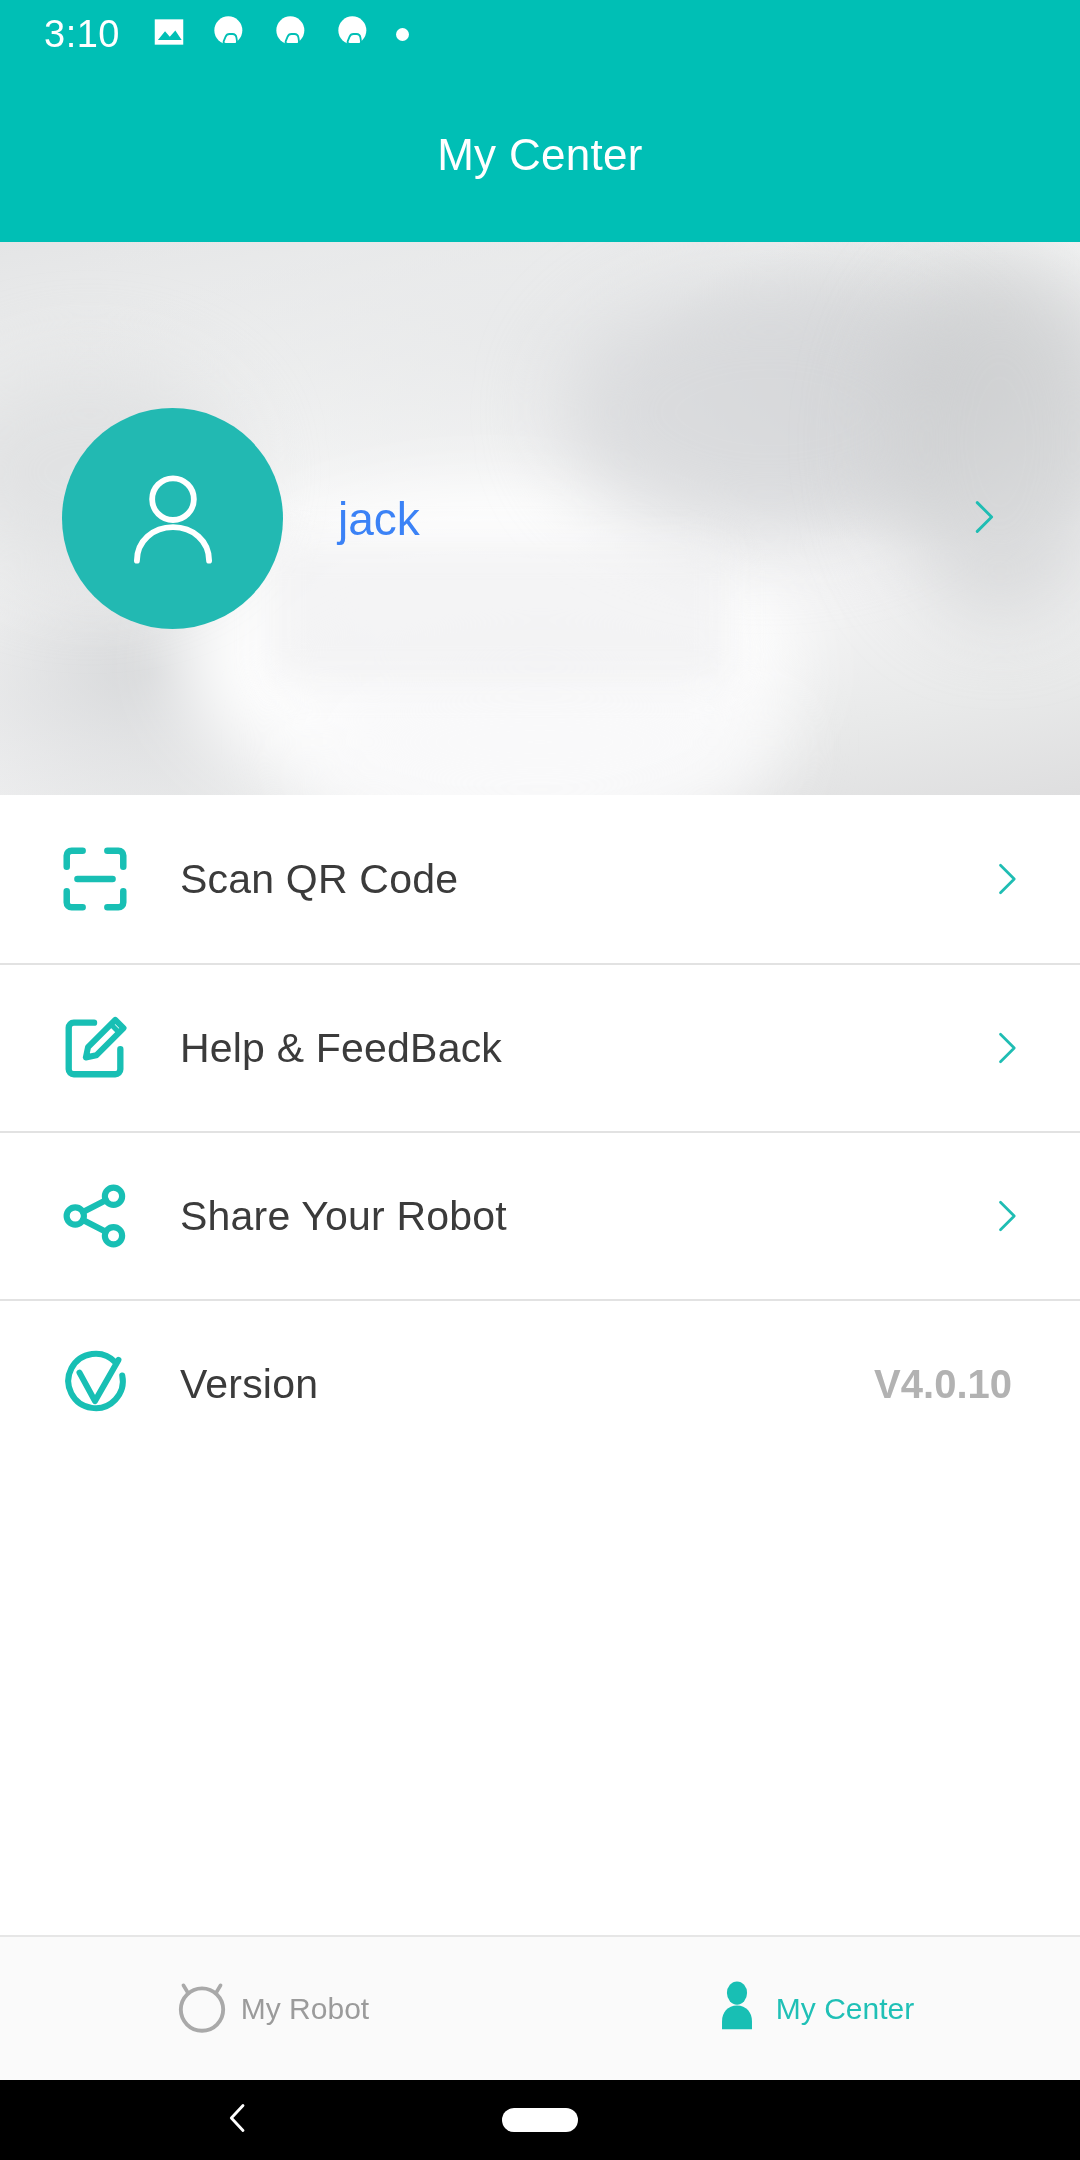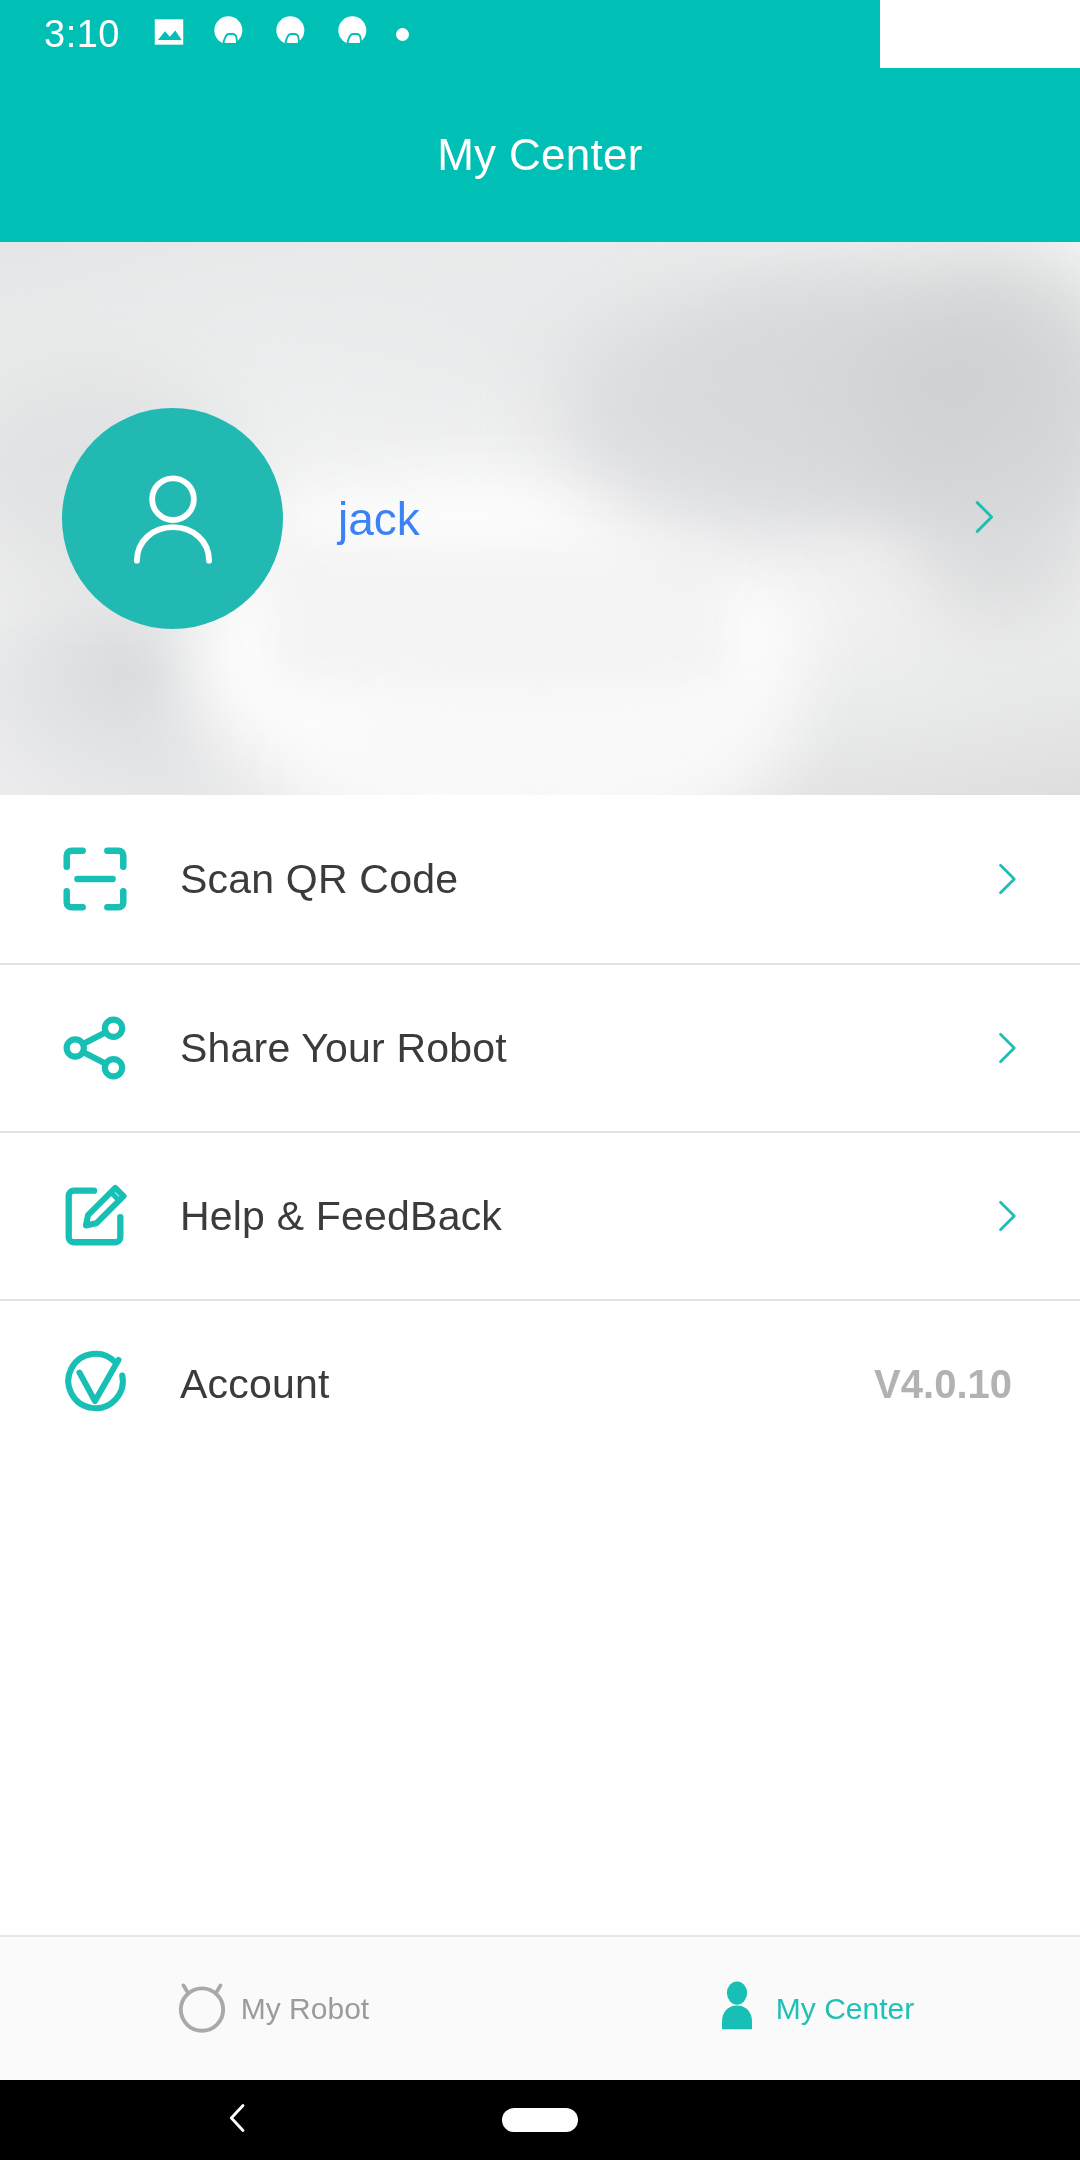--- a/index.html
+++ b/index.html
@@ -6,21 +6,21 @@
   html, body {
     width:1080px; height:2160px;
     background:#ffffff;
     font-family:"Liberation Sans", sans-serif;
     overflow:hidden;
   }
   .screen { position:relative; width:1080px; height:2160px; background:#ffffff; }
 
   
   .statusbar {
-    position:absolute; top:0; left:0; width:880px; height:68px;
+    position:absolute; top:0; left:0; width:1080px; height:68px;
     background:#00bfb5; display:flex; align-items:center;
     padding:0 26px 0 44px;
   }
   .sb-time { color:#ffffff; font-size:38px; letter-spacing:0.5px; }
   .sb-left-icons { display:flex; align-items:center; gap:22px; margin-left:30px; }
   .sb-spacer { flex:1; }
   .sb-right { display:flex; align-items:center; gap:18px; }
   .sb-battery-text { color:#ffffff; font-size:38px; letter-spacing:0.5px; }
   .sb-dot { width:13px; height:13px; border-radius:50%; background:#ffffff; display:inline-block; }
 
@@ -199,62 +199,62 @@
       <span class="menu-label">Scan QR Code</span>
       <span class="menu-chev">
         <svg width="44" height="44" viewBox="0 0 24 24">
             <path d="M9 4.5 16.5 12 9 19.5" fill="none" stroke="#1fbdb3" stroke-width="1.5" stroke-linecap="round" stroke-linejoin="round"></path>
           </svg>
       </span>
     </div>
 
     <div class="menu-row">
       <span class="menu-icon">
+        <svg width="76" height="76" viewBox="0 0 24 24">
+          <path d="M20 12.4v6.3a1.6 1.6 0 0 1-1.6 1.6H5.3a1.6 1.6 0 0 1-1.6-1.6V5.6A1.6 1.6 0 0 1 5.3 4h6.4" fill="none" stroke="#18bfb4" stroke-width="2" stroke-linecap="round"></path>
+          <path d="M18.4 3.1 21 5.7l-8.6 8.6-3.3.7.7-3.3 8.6-8.6z" fill="none" stroke="#18bfb4" stroke-width="1.9" stroke-linejoin="round"></path>
+          <path d="M17 4.5 19.6 7.1" stroke="#18bfb4" stroke-width="1.6"></path>
+        </svg>
+      </span>
+      <span class="menu-label">Help &amp; FeedBack</span>
+      <span class="menu-chev">
+        <svg width="44" height="44" viewBox="0 0 24 24">
+            <path d="M9 4.5 16.5 12 9 19.5" fill="none" stroke="#1fbdb3" stroke-width="1.5" stroke-linecap="round" stroke-linejoin="round"></path>
+          </svg>
+      </span>
+    </div>
+
+    <div class="menu-row">
+      <span class="menu-icon">
         <svg width="74" height="74" viewBox="0 0 24 24">
           <g fill="none" stroke="#18bfb4" stroke-width="2">
             <circle cx="18" cy="5.6" r="2.8"></circle>
             <circle cx="5.6" cy="12" r="2.8"></circle>
             <circle cx="18" cy="18.4" r="2.8"></circle>
             <path d="M8.1 10.7 15.5 6.9M8.1 13.3l7.4 3.8" stroke-linecap="round"></path>
           </g>
         </svg>
       </span>
       <span class="menu-label">Share Your Robot</span>
       <span class="menu-chev">
         <svg width="44" height="44" viewBox="0 0 24 24">
             <path d="M9 4.5 16.5 12 9 19.5" fill="none" stroke="#1fbdb3" stroke-width="1.5" stroke-linecap="round" stroke-linejoin="round"></path>
           </svg>
       </span>
     </div>
 
-    <div class="menu-row">
-      <span class="menu-icon">
-        <svg width="76" height="76" viewBox="0 0 24 24">
-          <path d="M20 12.4v6.3a1.6 1.6 0 0 1-1.6 1.6H5.3a1.6 1.6 0 0 1-1.6-1.6V5.6A1.6 1.6 0 0 1 5.3 4h6.4" fill="none" stroke="#18bfb4" stroke-width="2" stroke-linecap="round"></path>
-          <path d="M18.4 3.1 21 5.7l-8.6 8.6-3.3.7.7-3.3 8.6-8.6z" fill="none" stroke="#18bfb4" stroke-width="1.9" stroke-linejoin="round"></path>
-          <path d="M17 4.5 19.6 7.1" stroke="#18bfb4" stroke-width="1.6"></path>
-        </svg>
-      </span>
-      <span class="menu-label">Help &amp; FeedBack</span>
-      <span class="menu-chev">
-        <svg width="44" height="44" viewBox="0 0 24 24">
-            <path d="M9 4.5 16.5 12 9 19.5" fill="none" stroke="#1fbdb3" stroke-width="1.5" stroke-linecap="round" stroke-linejoin="round"></path>
-          </svg>
-      </span>
-    </div>
-
 
     <div class="menu-row">
       <span class="menu-icon">
         <svg width="76" height="76" viewBox="0 0 24 24">
           <path d="M18.5 5.2a8.6 8.6 0 1 0 2.1 4.1" fill="none" stroke="#18bfb4" stroke-width="1.9" stroke-linecap="round"></path>
           <path d="M7.1 8.4 12 17.4l7.4-13" fill="none" stroke="#18bfb4" stroke-width="1.9" stroke-linecap="round" stroke-linejoin="round"></path>
         </svg>
       </span>
-      <span class="menu-label">Account</span>
+      <span class="menu-label">Version</span>
       <span class="menu-value">V4.0.10</span>
     </div>
 
 
   </div>
 
   <div class="bottomnav">
     <div class="navitem">
       <span>
         <svg width="62" height="62" viewBox="0 0 24 24">

